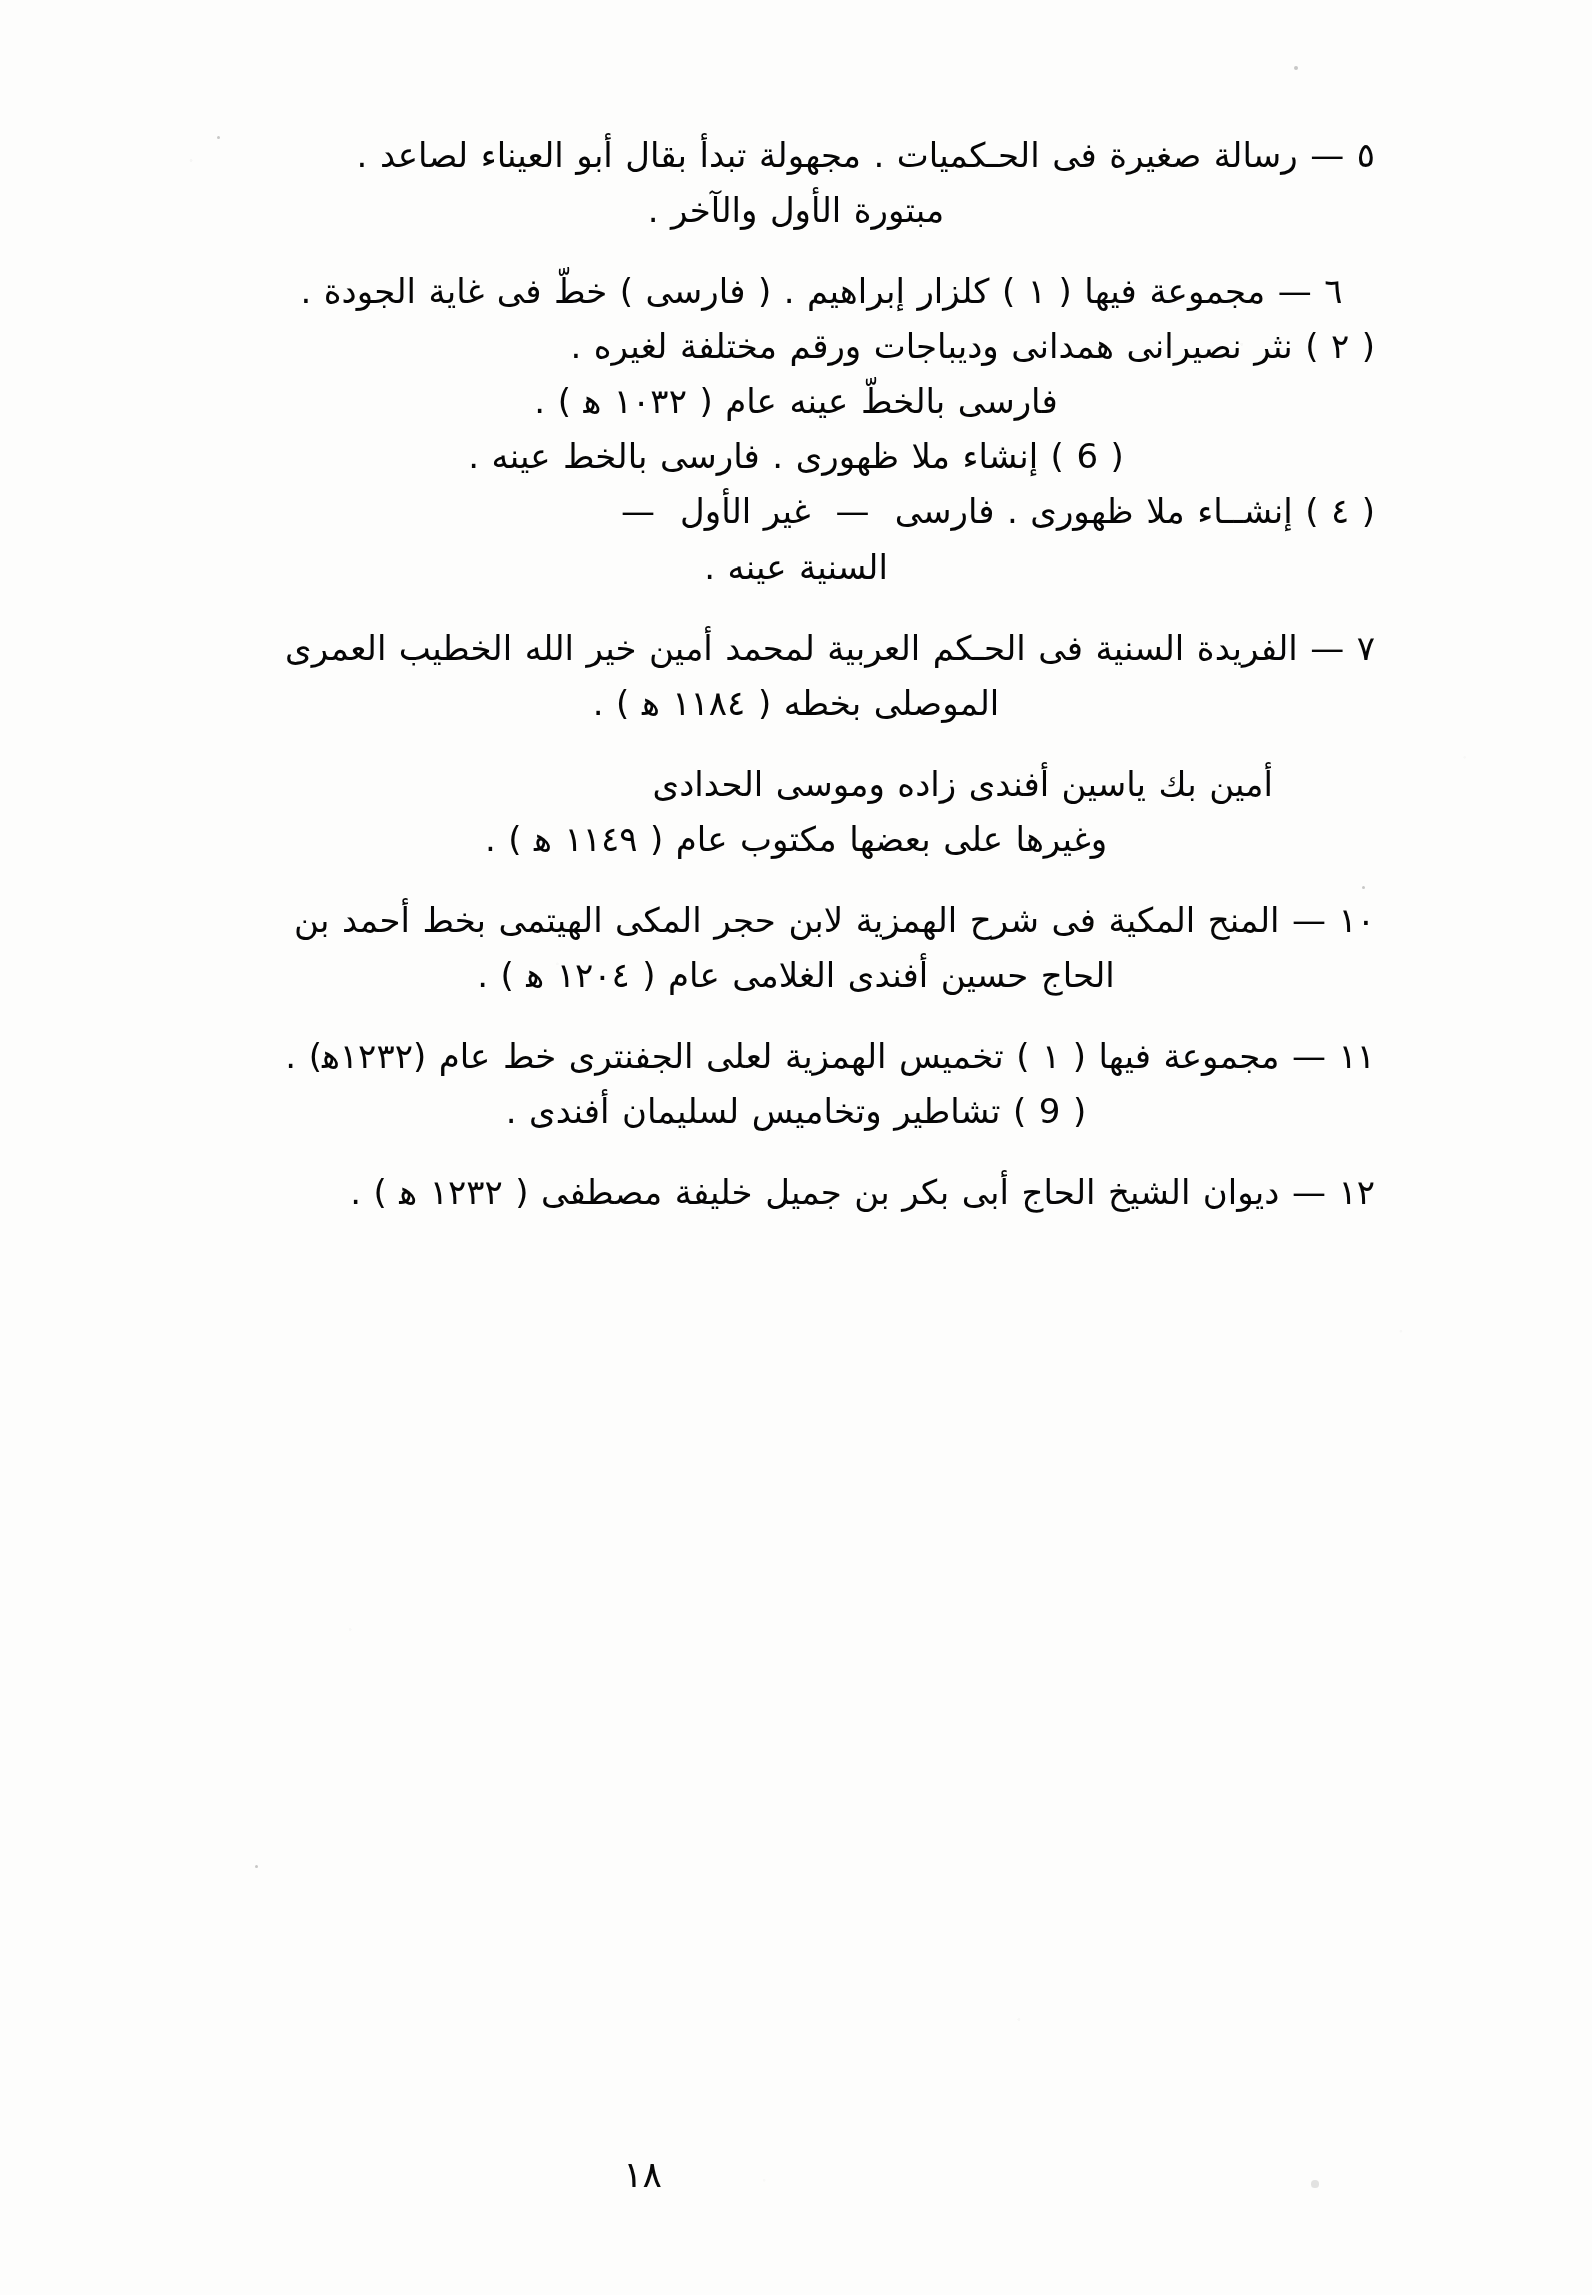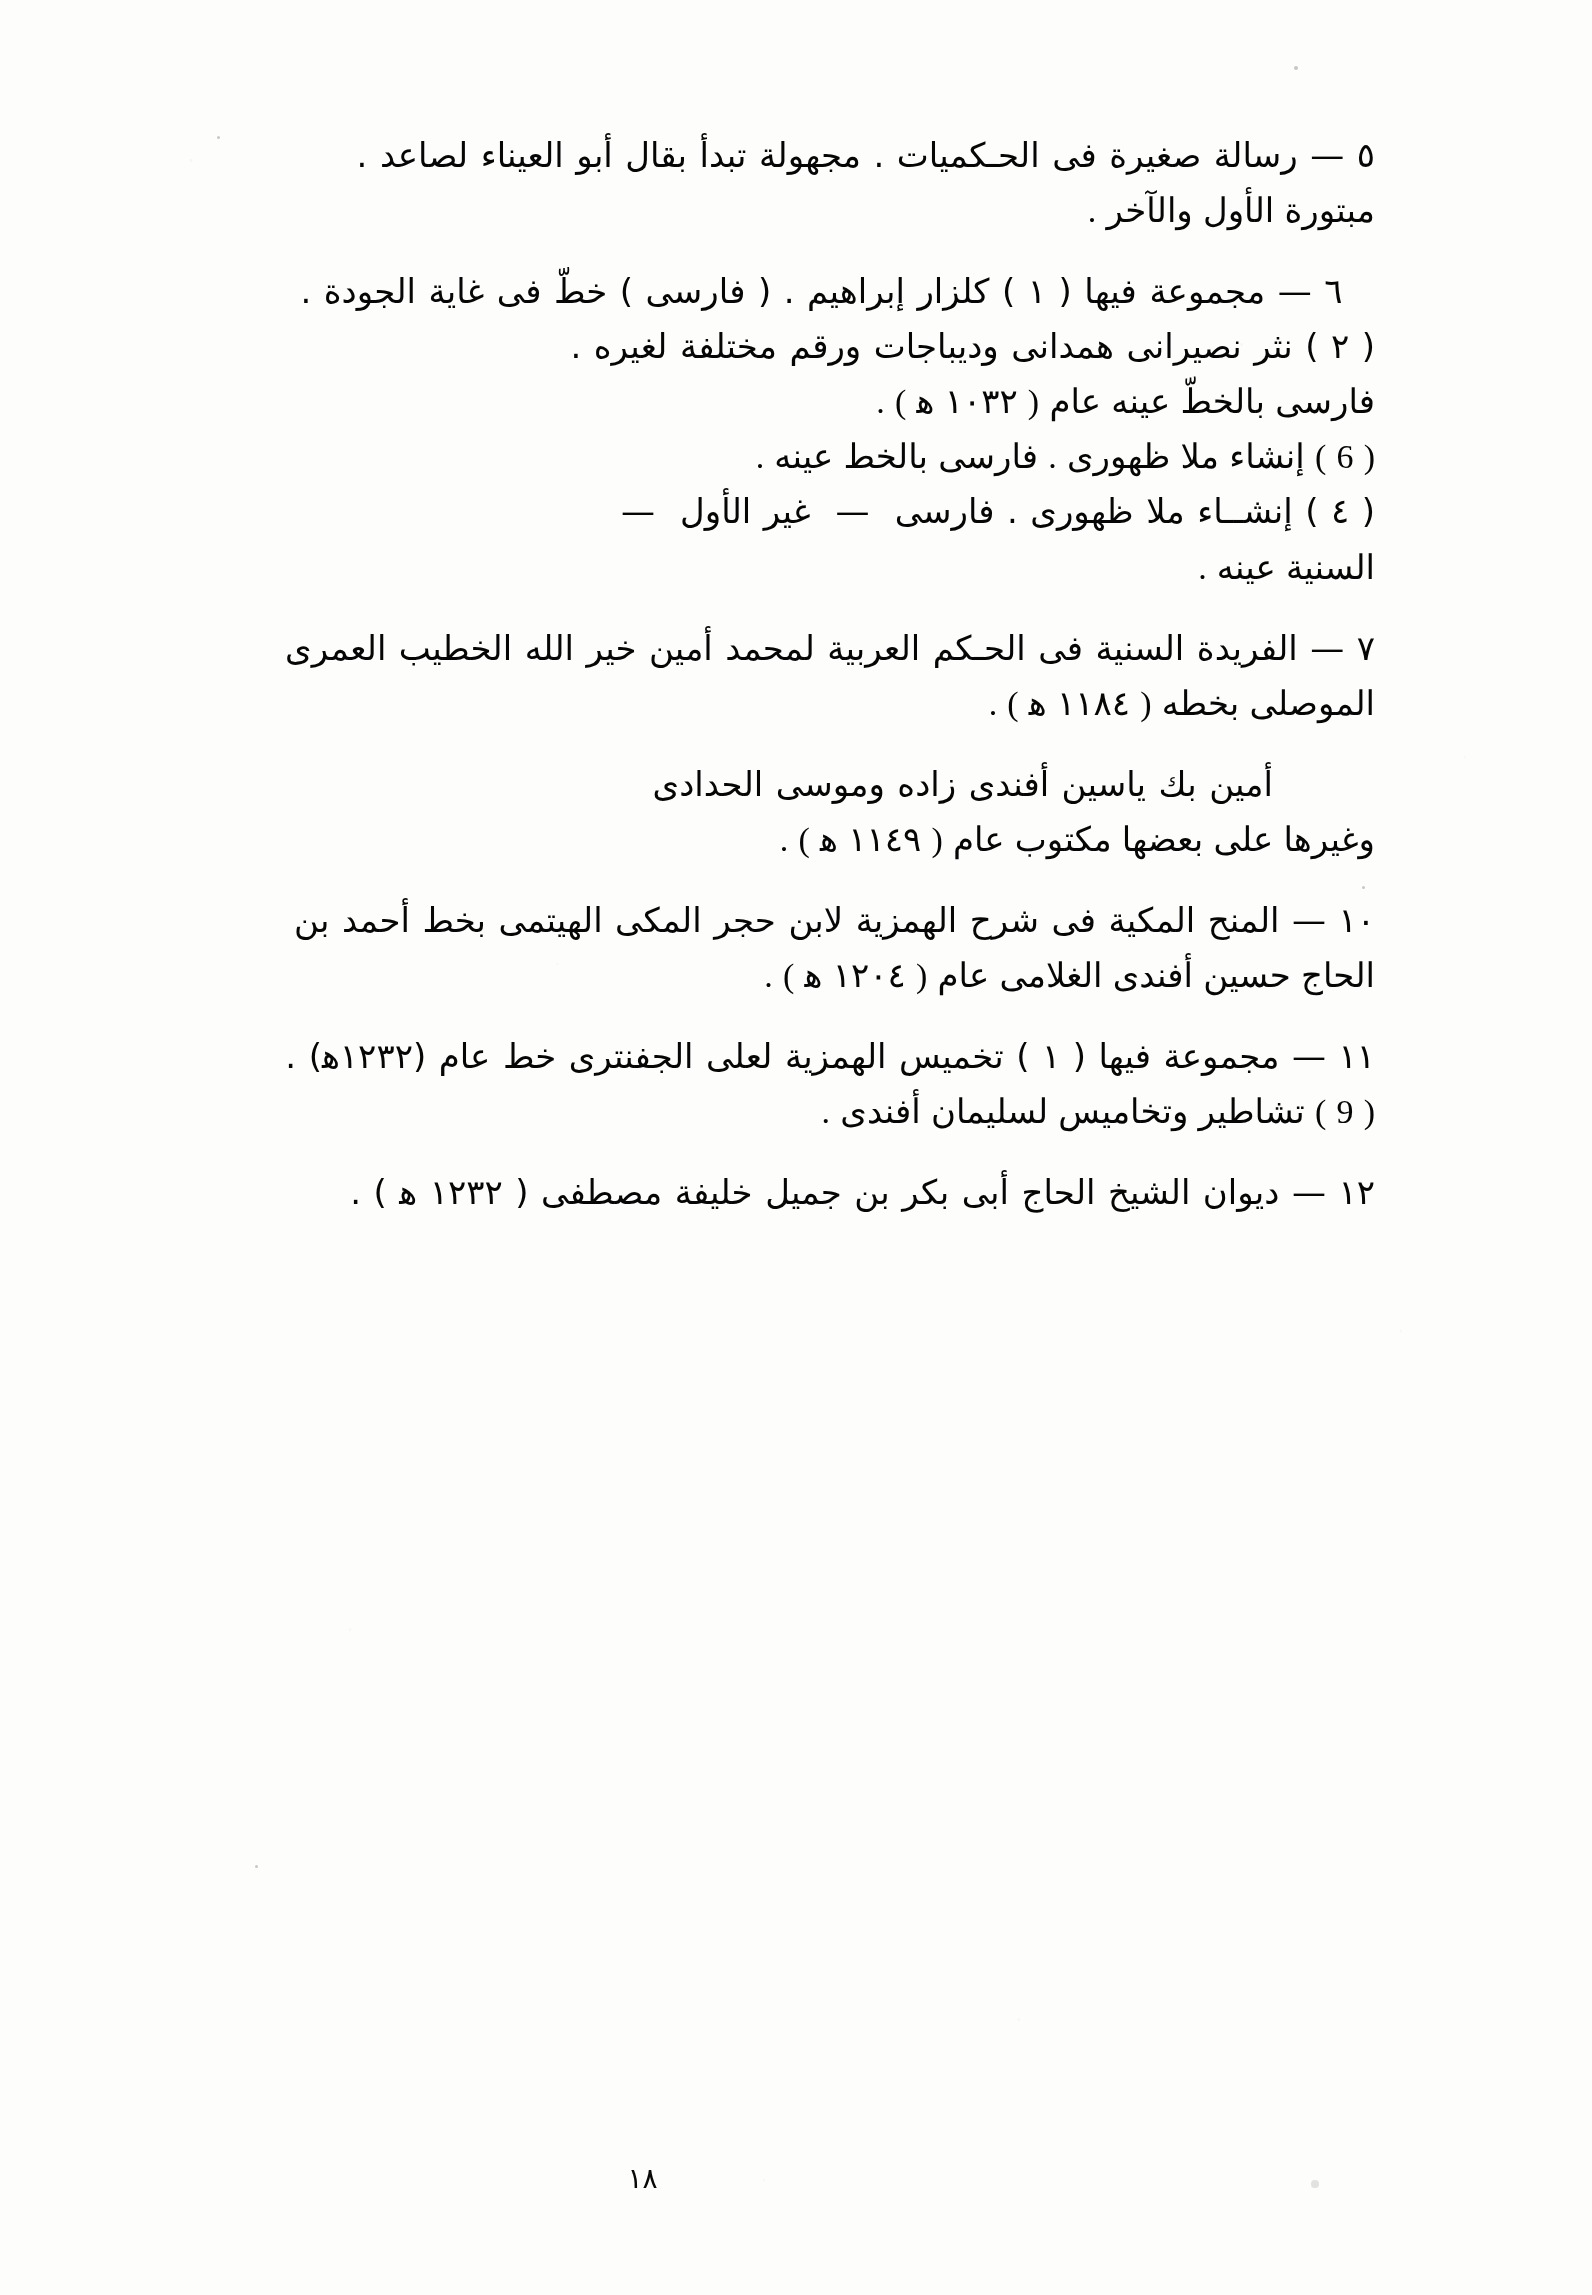--- a/index.html
+++ b/index.html
@@ -52,41 +52,40 @@
     font-size: 34px;
     line-height: 1.62;
     letter-spacing: 0.2px;
     white-space: pre-wrap;
     word-spacing: 1.7px;
   }
   .line.start {
     text-align: right;
   }
   .line.center {
-    text-align: right;
-    font-family: Liberation Serif, serif;
+    text-align: center;
   }
   .line.shift-left {
     text-align: center;
     padding-left: 51px;
   }
   .line.shift-right {
     padding-right: 102px;
   }
   .entry + .entry {
     margin-top: 26px;
   }
   .page-number {
     position: absolute;
     bottom: 100px;
     left: 0;
     right: 0;
     text-align: center;
     font-family: "DejaVu Sans", sans-serif;
-    font-size: 28px;
+    font-size: 36px;
     color: #080808;
     padding-right: 307px;
   }
   .speck {
     position: absolute;
     background: rgba(40,40,40,.25);
     border-radius: 50%;
     pointer-events: none;
   }
 </style>

